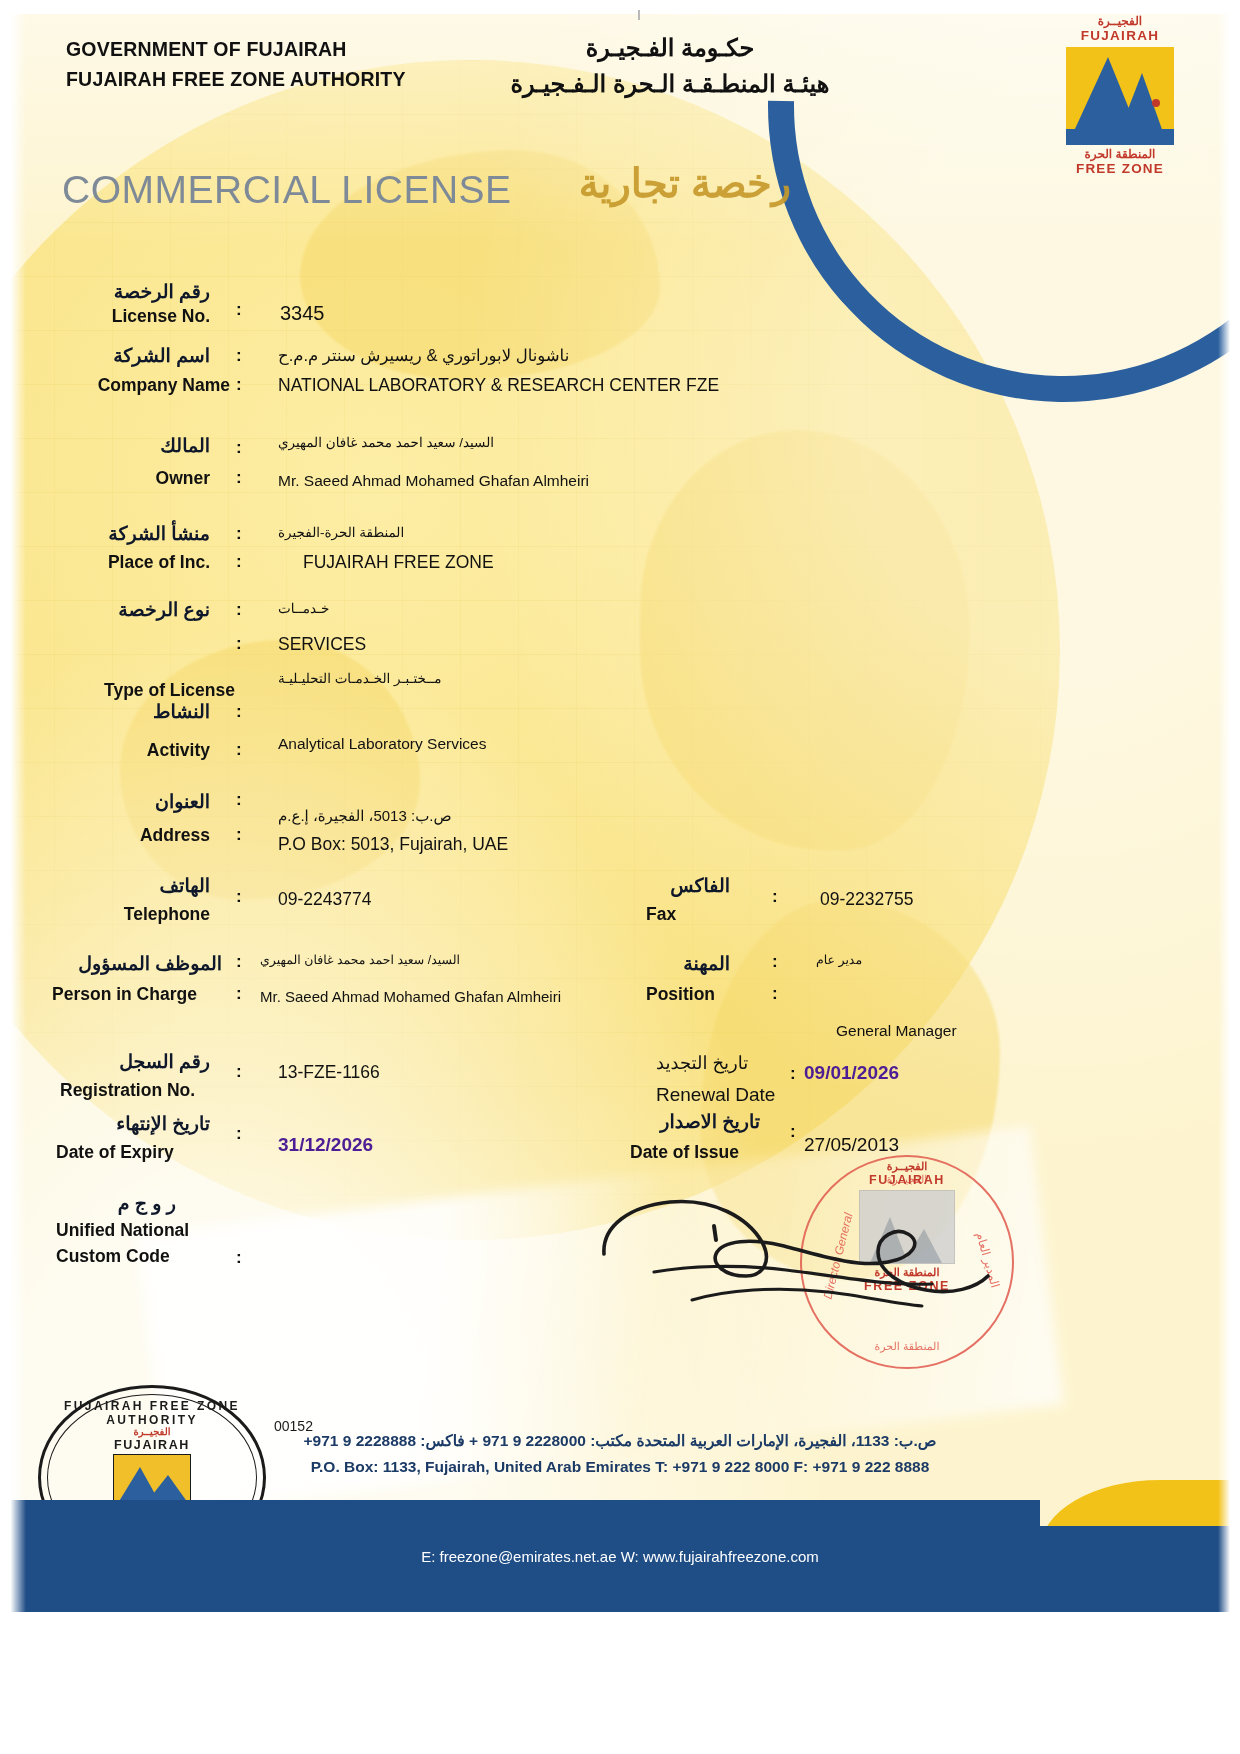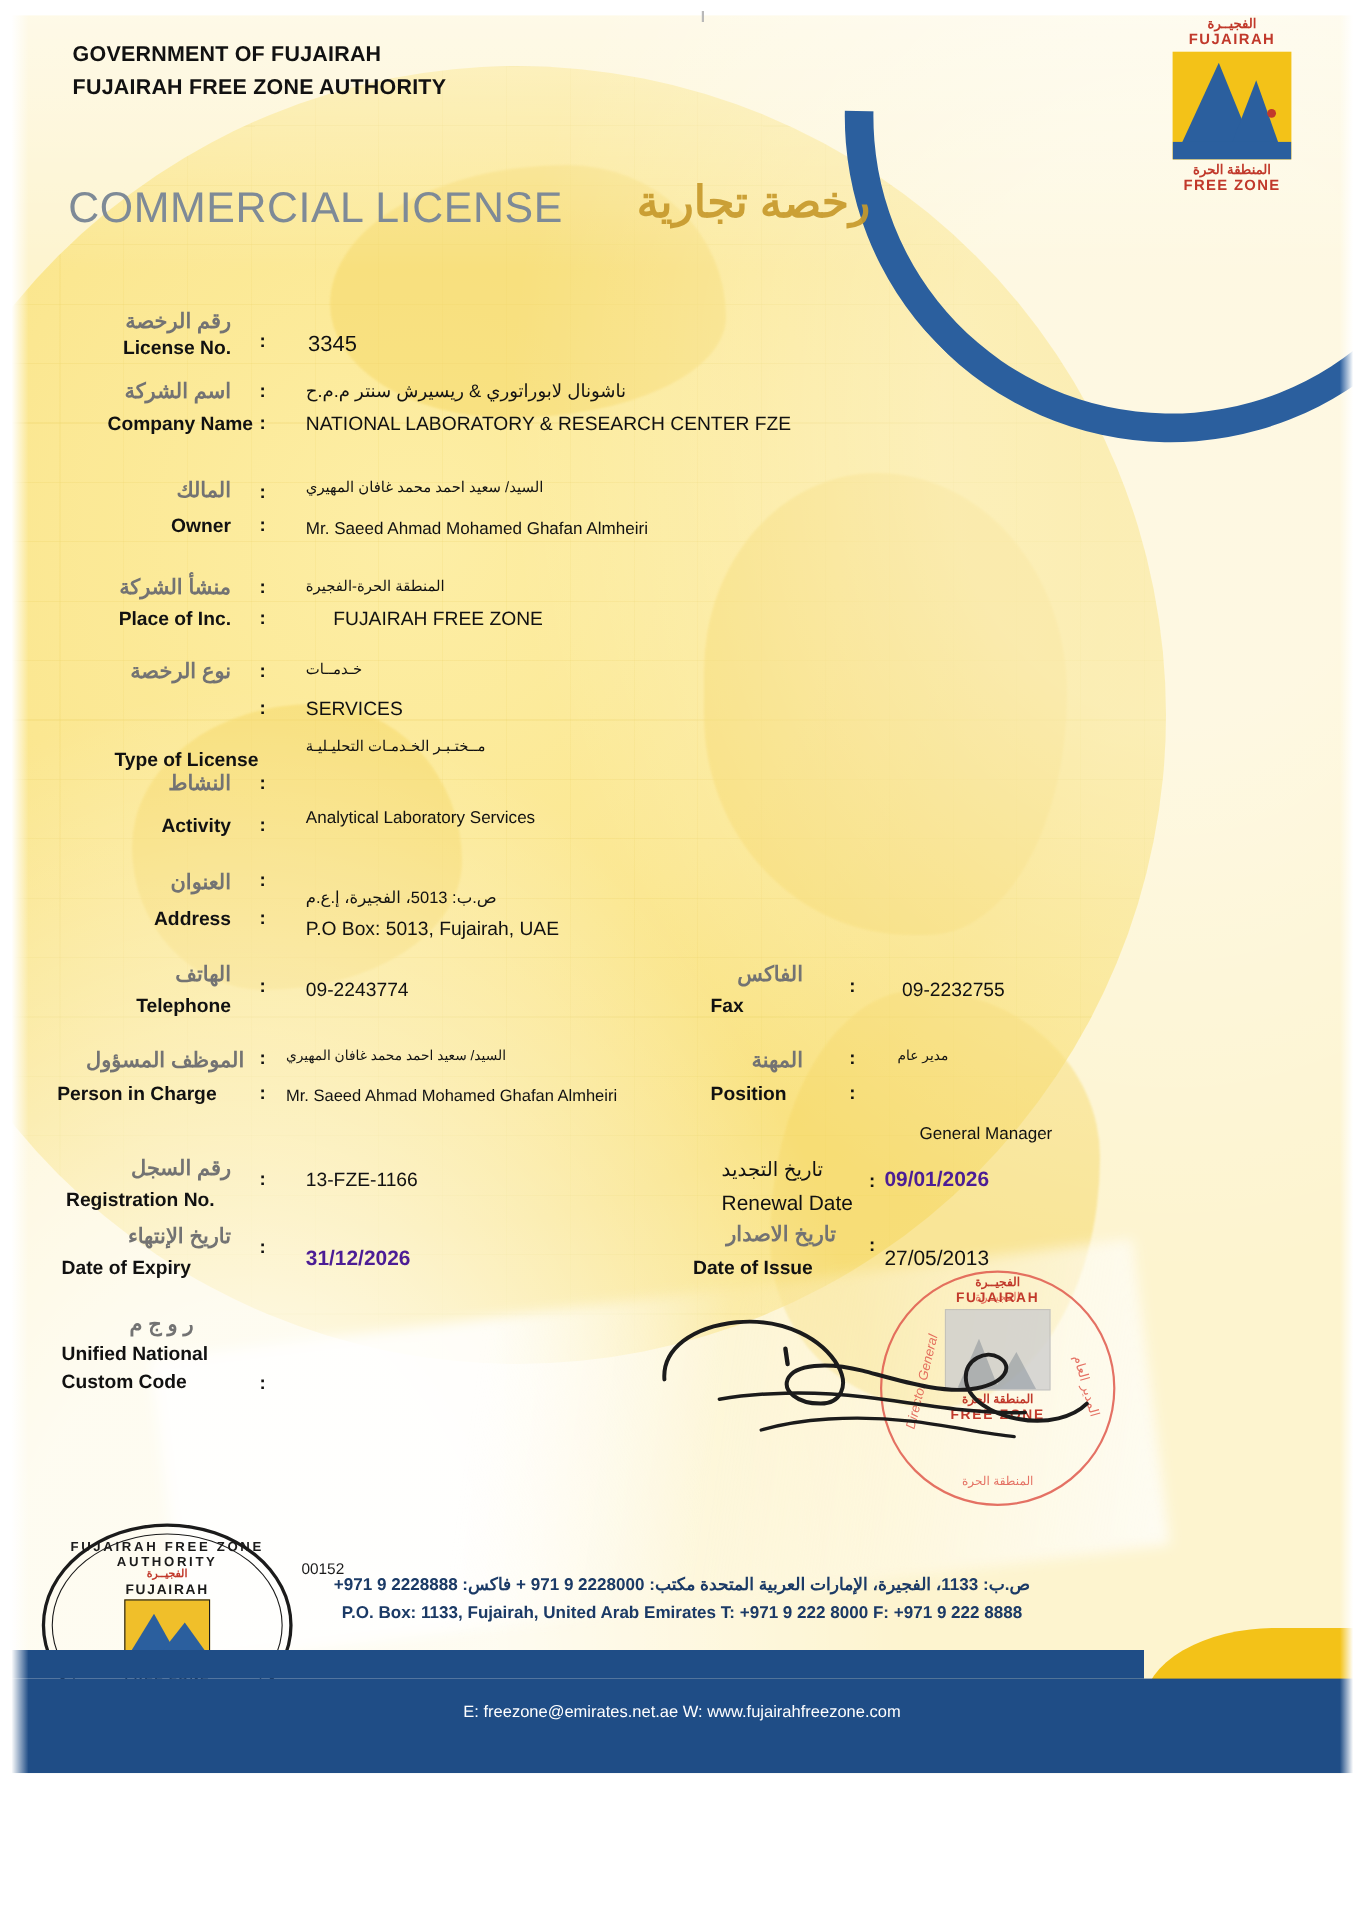--- a/index.html
+++ b/index.html
@@ -229,21 +229,21 @@
   }
   .lbl {
     position: absolute;
     text-align: right;
     white-space: nowrap;
   }
   .lbl-ar {
     font-size: 19px;
     font-weight: bold;
     direction: rtl;
-    color: #737373;
+    color: #0f172a;
   }
   .lbl-en {
     font-size: 17.5px;
     font-weight: bold;
     color: #111;
   }
   .colon {
     position: absolute;
     font-size: 17px;
     font-weight: bold;
@@ -553,20 +553,24 @@
   <div class="bg-land land-3"></div>
   <div class="bg-land land-4"></div>
   <div class="bg-wash"></div>
   <div class="bg-sweep"></div>
   <div class="arc"></div>
 
   <div class="header">
     <div class="hdr-en">
       <div>GOVERNMENT OF FUJAIRAH</div>
       <div>FUJAIRAH FREE ZONE AUTHORITY</div>
+    </div>
+    <div class="hdr-ar">
+      <div>حكـومة الفـجيـرة</div>
+      <div>هيئـة المنطـقـة الـحرة الـفـجيـرة</div>
     </div>
   </div>
 
   <div class="logo">
     <div class="logo-ar-top">الفجيــرة</div>
     <div class="logo-en-top">FUJAIRAH</div>
     <div class="logo-img">
       <span class="mount-a"></span>
       <span class="mount-b"></span>
       <span class="spark"></span>

